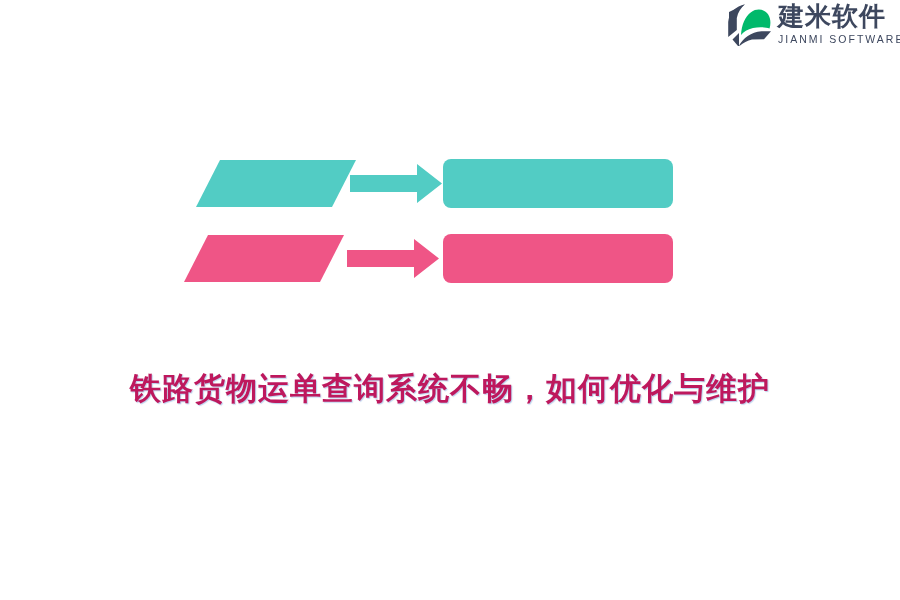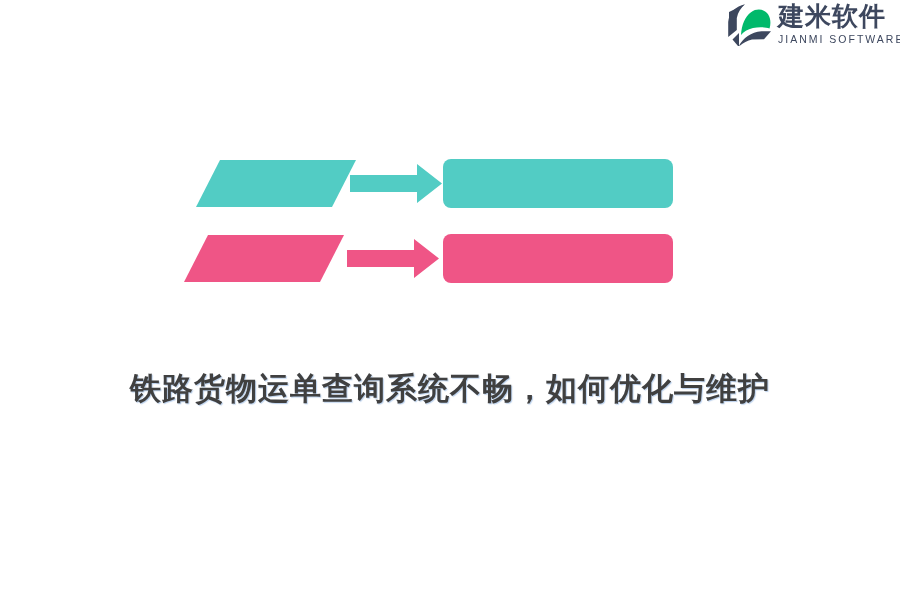--- a/index.html
+++ b/index.html
@@ -68,21 +68,21 @@
   
   #page-title {
     position: absolute;
     left: 0;
     top: 368px;
     width: 900px;
     text-align: center;
     font-family: "DejaVu Serif", "Liberation Serif", serif;
     font-size: 31px;
     font-weight: 700;
-    color: #404040;
+    color: #be185d;
     letter-spacing: 1px;
     white-space: nowrap;
     text-shadow: 1px 1px 1px rgba(130,170,220,0.55);
   }
 </style>
 </head>
 <body>
 
 <div id="brand-logo">
   <svg id="logo-mark" viewBox="0 0 46 44" xmlns="http://www.w3.org/2000/svg">

